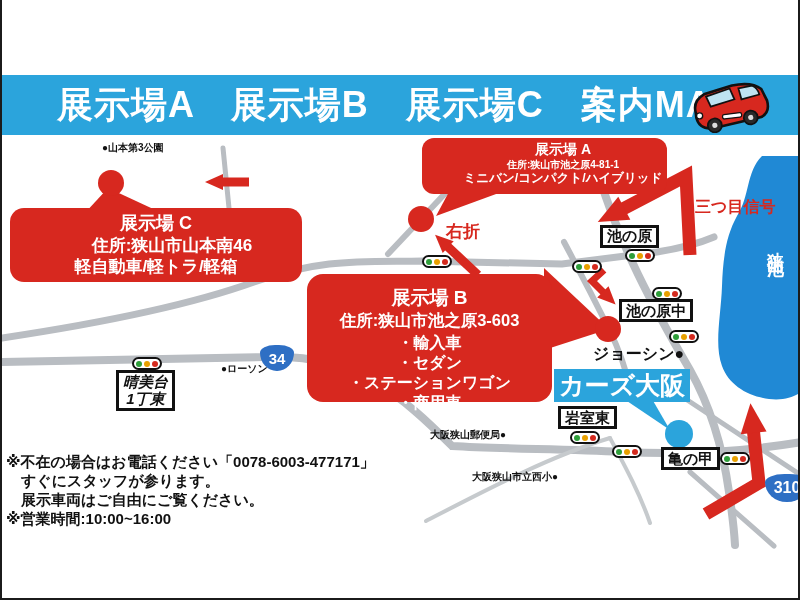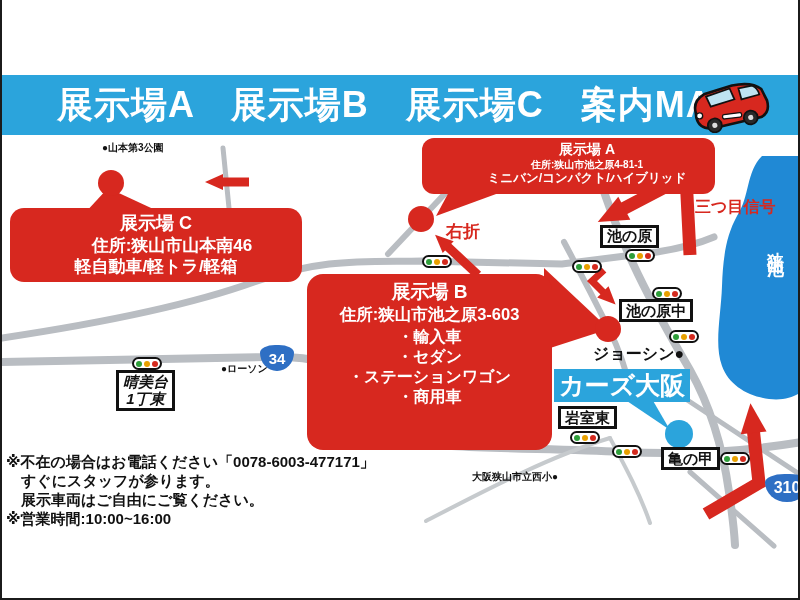--- a/index.html
+++ b/index.html
@@ -180,27 +180,27 @@
       <i class="sy"></i>
       <i class="sr"></i>
     </div>
 
   <div class="callout" style="left:8px;top:208px;width:292px;height:74px;padding-top:4px;">
     <div class="t" style="font-size:18px;">展示場 C</div>
     <div class="t" style="font-size:17px;padding-left:32px;">住所:狭山市山本南46</div>
     <div class="t" style="font-size:17px;">軽自動車/軽トラ/軽箱</div>
   </div>
 
-  <div class="callout" style="left:420px;top:138px;width:293px;height:56px;padding-top:3px;border-radius:12px;padding-left:37px;">
+  <div class="callout" style="left:420px;top:138px;width:245px;height:56px;padding-top:3px;border-radius:12px;padding-left:37px;">
     <div class="t" style="font-size:14px;">展示場 A</div>
     <div class="t" style="font-size:10px;">住所:狭山市池之原4-81-1</div>
     <div class="t" style="font-size:12.5px;">ミニバン/コンパクト/ハイブリッド</div>
   </div>
 
-  <div class="callout" style="left:305px;top:274px;width:245px;height:176px;padding-top:6px;border-radius:16px;">
+  <div class="callout" style="left:305px;top:274px;width:245px;height:128px;padding-top:12px;border-radius:16px;">
     <div class="t" style="font-size:19px;">展示場 B</div>
     <div class="t" style="font-size:16.5px;">住所:狭山市池之原3-603</div>
     <div class="t" style="font-size:16px;margin-top:3px;">・輸入車</div>
     <div class="t" style="font-size:16px;">・セダン</div>
     <div class="t" style="font-size:16px;">・ステーションワゴン</div>
     <div class="t" style="font-size:16px;">・商用車</div>
   </div>
 
   <div class="notes">
     <div>※不在の場合はお電話ください「0078-6003-477171」</div>

